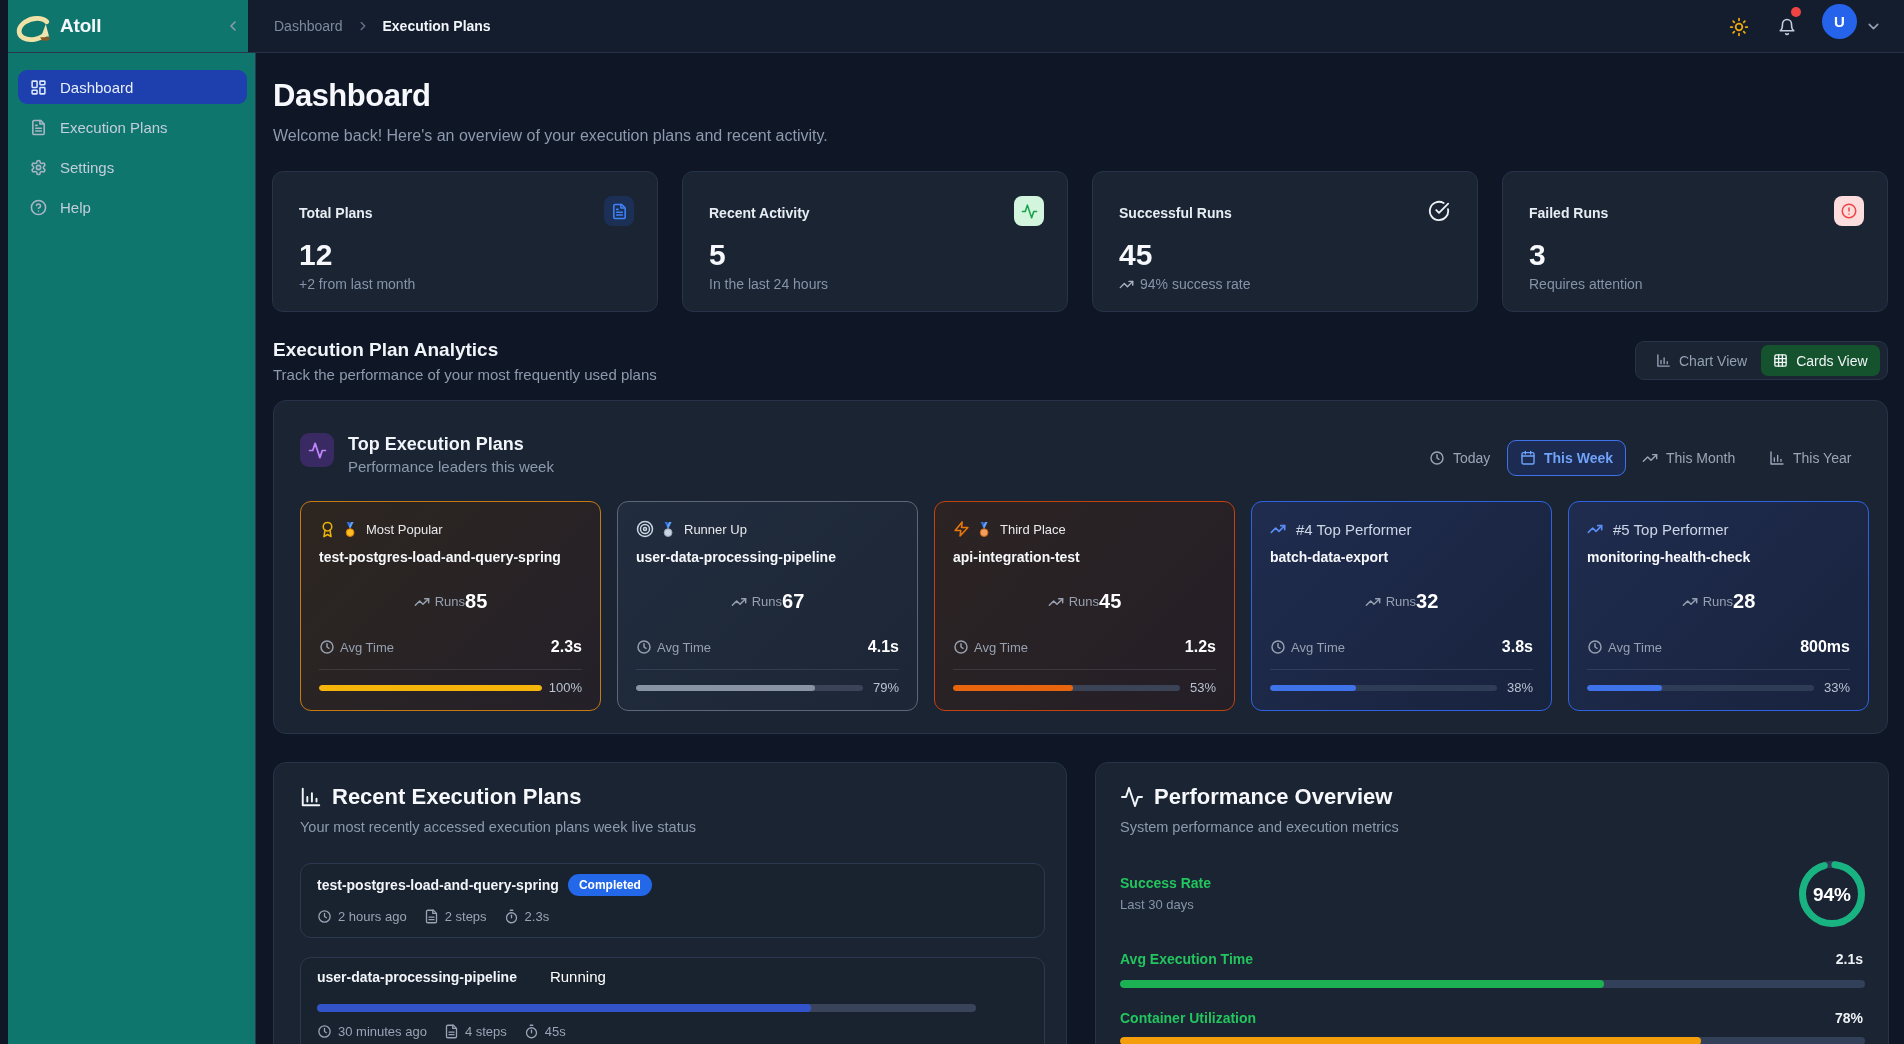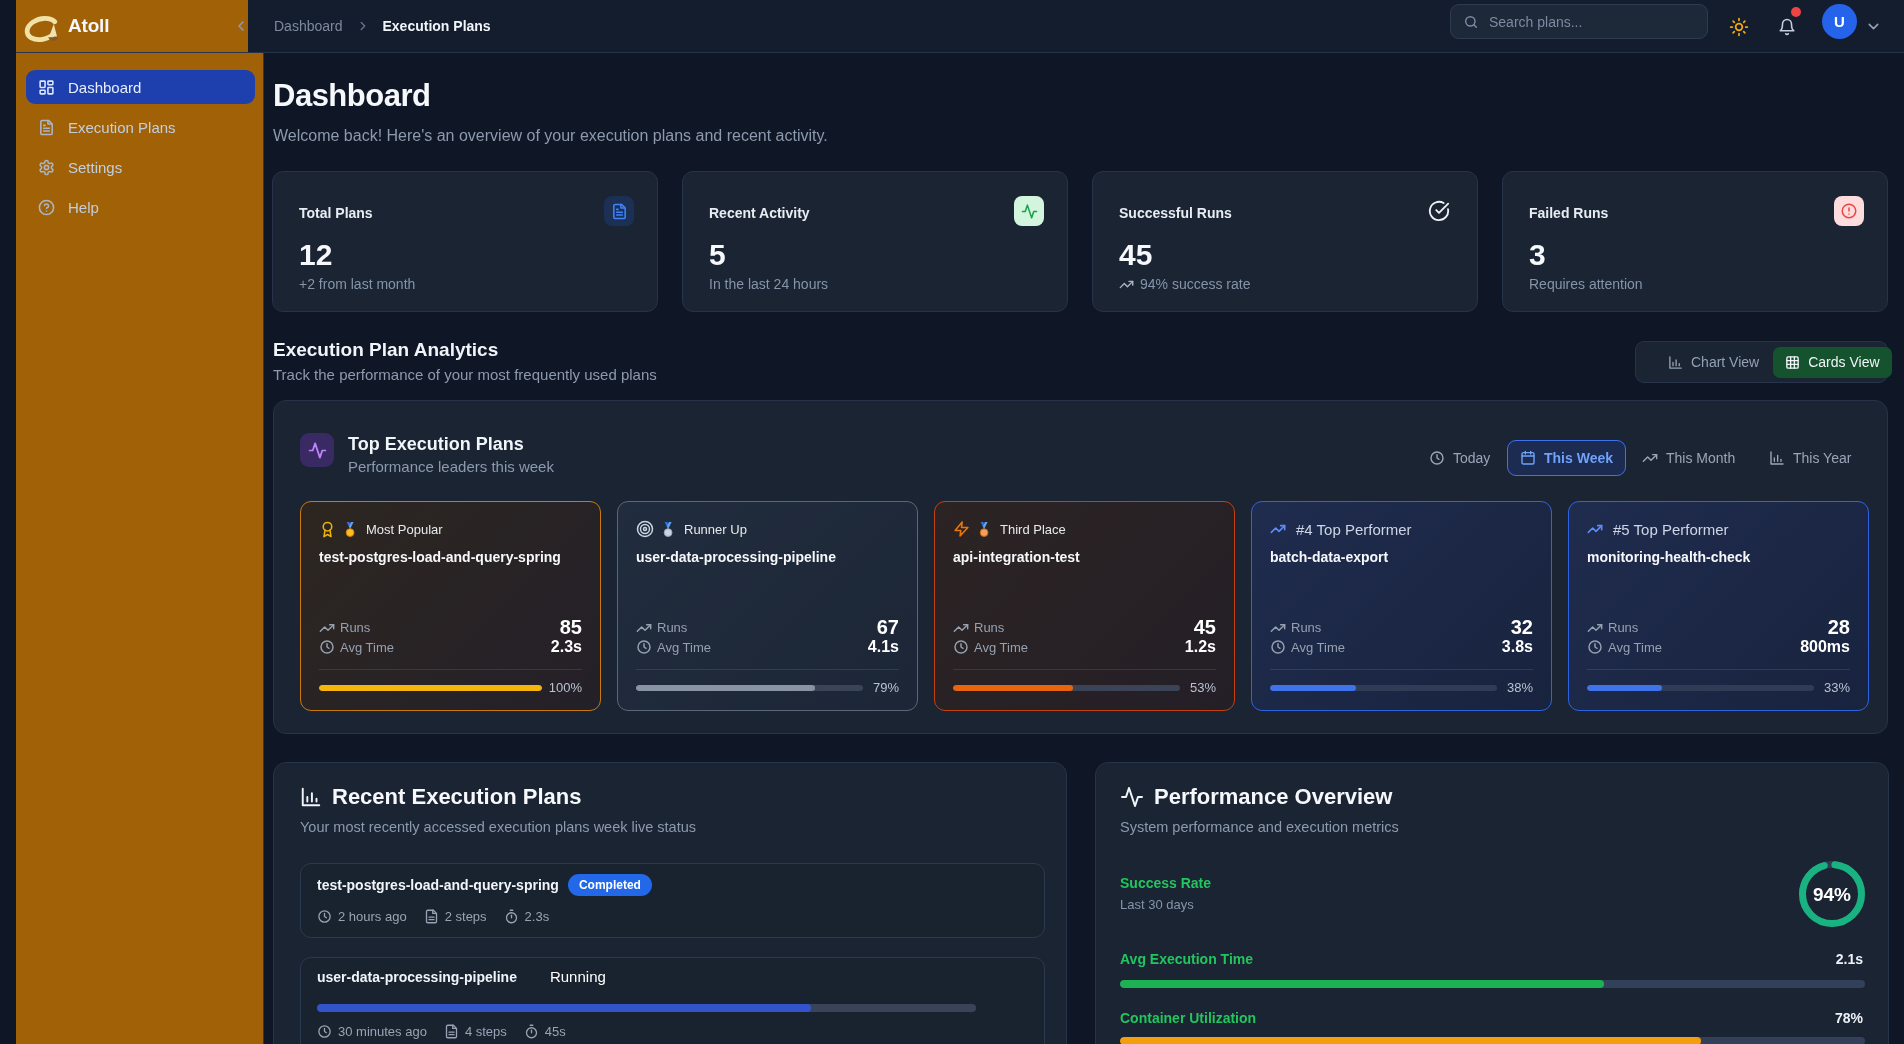--- a/index.html
+++ b/index.html
@@ -2,21 +2,21 @@
 <html><head>
 <meta charset="utf-8">
 <style>
 * { margin:0; padding:0; box-sizing:border-box; }
 html,body { width:1904px; height:1044px; overflow:hidden; }
 body { background:#0f1626; font-family:"Liberation Sans", sans-serif; color:#f1f5f9; position:relative; }
 .abs { position:absolute; }
 svg { display:block; }
 
 
-.sidebar { position:absolute; left:16px; top:0; width:248px; height:1044px; background:#a16207; border-right:1px solid #2a3750; }
+.sidebar { position:absolute; left:8px; top:0; width:248px; height:1044px; background:#0f766e; border-right:1px solid #2a3750; }
 .logo-row { height:53px; display:flex; align-items:center; padding:0 14px 0 10px; border-bottom:1px solid #29364e; }
 .logo-name { font-size:19px; font-weight:700; color:#f4f7fb; margin-left:7px; letter-spacing:-0.2px; }
 .collapse { margin-left:auto; color:#8d9aad; }
 .nav { padding:17px 8px 0 10px; }
 .nav-item { height:34px; display:flex; align-items:center; gap:13px; padding:0 12px; border-radius:9px; color:#c3cedd; font-size:15px; margin-bottom:6px; }
 .nav-item svg { flex:0 0 auto; color:#aab6c6; }
 .nav-item.active { background:#1e40af; color:#e8eefb; }
 .nav-item.active svg { color:#dbe7fb; }
 
 
@@ -42,40 +42,40 @@
 .stat .s { position:absolute; left:26px; font-size:14px; color:#8594a8; display:flex; align-items:center; gap:6px; }
 .stat .ibox { position:absolute; left:331px; top:24px; width:30px; height:30px; border-radius:8px; display:flex; align-items:center; justify-content:center; }
 .stat .t, .stat .v, .stat .s { top:auto; }
 .stat .t { top:33px; }
 .stat .v { top:66px; }
 .stat .s { top:104px; }
 
 
 .an-title { position:absolute; left:273px; top:339px; font-size:19px; font-weight:700; color:#f1f5f9; }
 .an-sub { position:absolute; left:273px; top:366px; font-size:15px; color:#8d9aad; }
-.viewtoggle { position:absolute; left:1635px; top:341px; width:253px; height:39px; background:#1a2433; border:1px solid #263349; border-radius:9px; display:flex; align-items:center; padding:20px; gap:2px; }
+.viewtoggle { position:absolute; left:1635px; top:341px; width:253px; height:39px; background:#1a2433; border:1px solid #263349; border-radius:9px; display:flex; align-items:center; padding:8px; gap:2px; }
 .vt-btn { height:31px; display:flex; align-items:center; gap:8px; padding:0 12px; border-radius:7px; font-size:14px; color:#93a0b2; white-space:nowrap; }
 .vt-btn.on { background:#14532d; color:#f1f5f9; }
 
 
 .an-card { position:absolute; left:273px; top:400px; width:1615px; height:334px; background:#1a2433; border:1px solid #263349; border-radius:13px; }
 .an-ic { position:absolute; left:26px; top:32px; width:34px; height:34px; border-radius:9px; background:#3a2a63; display:flex; align-items:center; justify-content:center; }
 .an-h { position:absolute; left:74px; top:33px; font-size:18px; font-weight:700; color:#f1f5f9; }
 .an-hs { position:absolute; left:74px; top:57px; font-size:15px; color:#8d9aad; }
 .ptab { position:absolute; top:39px; height:36px; display:flex; align-items:center; gap:8px; font-size:14px; color:#9aa6b7; white-space:nowrap; }
 .ptab.on { border:1.5px solid #3f71e8; background:#1b2b52; border-radius:9px; color:#6fa2f8; padding:0 12px; font-weight:700; }
 
 
 .pc { position:absolute; top:100px; width:301px; height:210px; border-radius:11px; padding:17px 18px; }
 .pc .hd { display:flex; align-items:center; gap:8px; height:20px; margin-top:0; }
 .pc .hd .lbl { font-size:13px; color:#e8e9ec; margin-left:2px; }
 .pc .nm { margin-top:10px; font-size:14px; font-weight:700; color:#f6f8fb; white-space:nowrap; }
 .pc .row { display:flex; align-items:center; justify-content:space-between; position:absolute; left:18px; right:18px; }
 .pc .row .l { display:flex; align-items:center; gap:5px; font-size:13px; color:#96a0b0; }
-.pc .runsrow { top:114px; }
+.pc .runsrow { top:88px;justify-content:center; }
 .pc .avgrow { top:136px; }
 .pc .runs-v { font-size:20px; font-weight:700; color:#fff; }
 .pc .avg-v { font-size:16px; font-weight:700; color:#fff; }
 .pc .div { position:absolute; left:18px; right:18px; top:167px; height:1px; background:rgba(148,163,184,.18); }
 .pc .barrow { position:absolute; left:18px; right:18px; top:178px; display:flex; align-items:center; gap:7px; }
 .pc .track { flex:1; height:6px; border-radius:3px; background:#3a4456; overflow:hidden; }
 .pc .fill { height:100%; border-radius:3px; }
 .pc .pct { font-size:13px; color:#b8c2d0; min-width:29px; text-align:right; flex:none; }
 
 
@@ -155,27 +155,20 @@
 
 <div class="topbar">
   <div class="crumbs">
     <span class="crumb-dim">Dashboard</span>
     <span class="crumb-sep">
         <svg width="14" height="14" viewBox="0 0 24 24" fill="none" stroke="currentColor" stroke-width="2.4" stroke-linecap="round" stroke-linejoin="round">
           <path d="M9 18l6-6-6-6"></path>
         </svg>
       </span>
     <span class="crumb-cur">Execution Plans</span>
-  </div>
-  <div class="search">
-    <svg width="16" height="16" viewBox="0 0 24 24" fill="none" stroke="currentColor" stroke-width="2.2" stroke-linecap="round" stroke-linejoin="round">
-        <circle cx="11" cy="11" r="7"></circle>
-        <path d="m20 20-3.8-3.8"></path>
-      </svg>
-    <span>Search plans...</span>
   </div>
   <div class="tb-ico" style="left:1481px; color:#f0a80b;">
     <svg width="20" height="20" viewBox="0 0 24 24" fill="none" stroke="currentColor" stroke-width="2.1" stroke-linecap="round" stroke-linejoin="round">
         <circle cx="12" cy="12" r="4"></circle>
         <path d="M12 2v2M12 20v2M4.93 4.93l1.41 1.41M17.66 17.66l1.41 1.41M2 12h2M20 12h2M6.34 17.66l-1.41 1.41M19.07 4.93l-1.41 1.41"></path>
       </svg>
   </div>
   <div class="tb-ico" style="left:1530px; color:#c3cedd;">
     <svg width="18" height="18" viewBox="0 0 24 24" fill="none" stroke="currentColor" stroke-width="2.1" stroke-linecap="round" stroke-linejoin="round">
         <path d="M6 8a6 6 0 0 1 12 0c0 7 3 9 3 9H3s3-2 3-9"></path>

